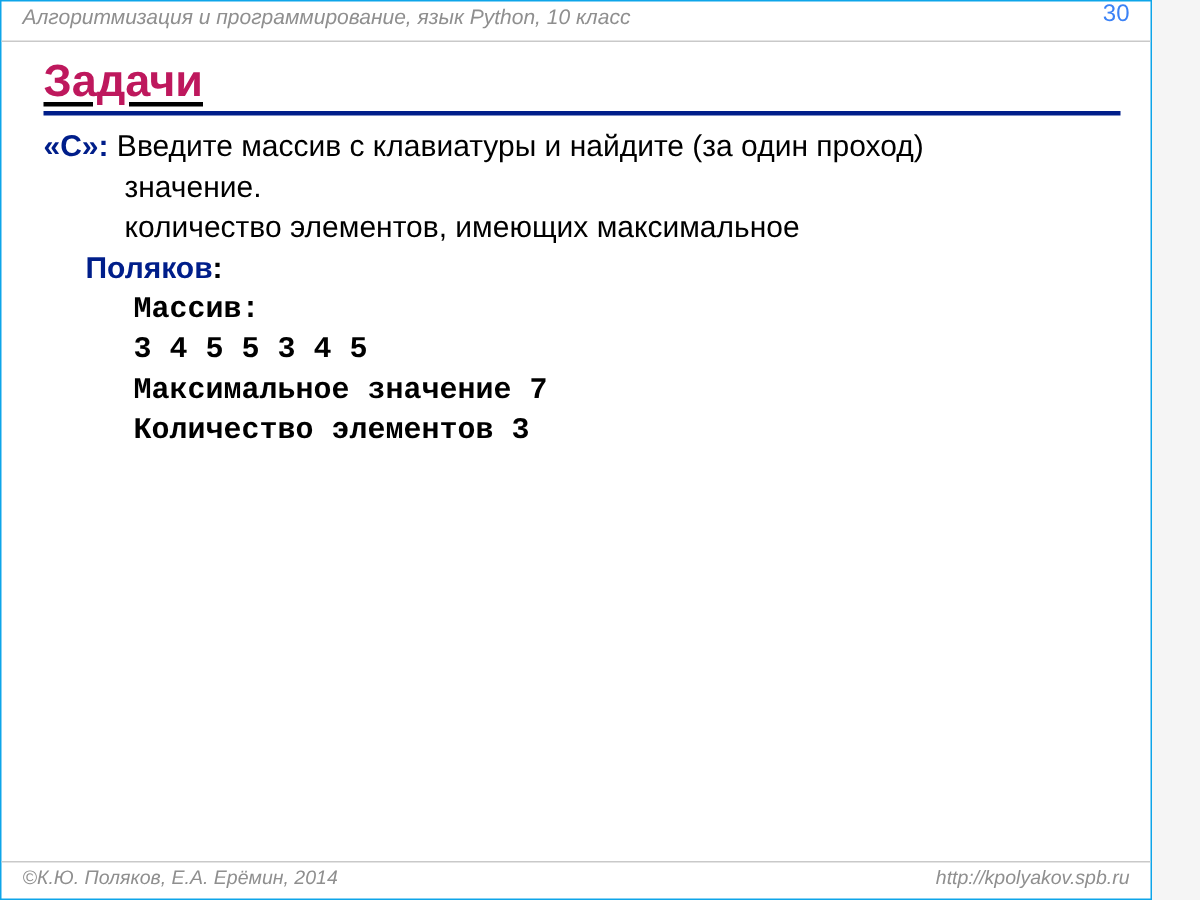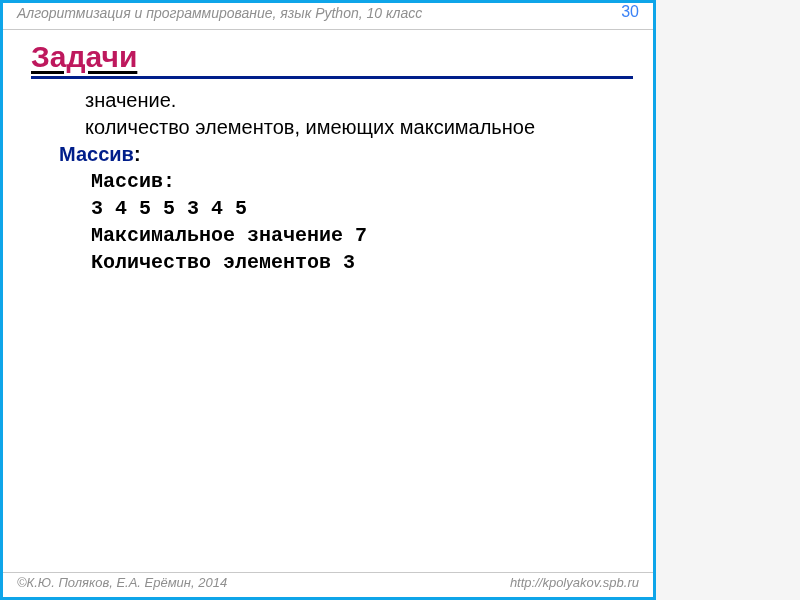--- a/index.html
+++ b/index.html
@@ -6,25 +6,25 @@
     margin: 0;
     padding: 0;
     width: 800px;
     height: 600px;
     background: #f5f5f5;
     font-family: Arial, Helvetica, sans-serif;
     overflow: hidden;
   }
   .slide {
     position: relative;
-    width: 656px;
+    width: 768px;
     height: 600px;
     background: #ffffff;
     box-sizing: border-box;
-    border: 3px solid #0ea5e9;
+    border: 1px solid #0ea5e9;
   }
   .topbar {
     position: relative;
     height: 24px;
     border-bottom: 1px solid #c9c9c9;
     font-style: italic;
     color: #8f8f8f;
     font-size: 14px;
     padding: 2px 14px 0 14px;
   }
@@ -98,25 +98,28 @@
 <div class="slide">
 
   <div class="topbar">
     <span>Алгоритмизация и программирование, язык Python, 10 класс</span>
     <span class="page">30</span>
   </div>
 
   <div class="title">Задачи</div>
 
   <div class="body">
+    <div>
+      <span class="task-label">«C»:</span><span> Введите массив с клавиатуры и найдите (за один проход)</span>
+    </div>
     <div class="task-indent">значение.</div>
     <div class="task-indent">количество элементов, имеющих максимальное</div>
 
     <div>
-      <span class="example-label">Массив</span><span style="font-weight:bold;">:</span>
+      <span class="example-label">Поляков</span><span style="font-weight:bold;">:</span>
     </div>
 
     <div class="mono">Массив:</div>
     <div class="mono">3 4 5 5 3 4 5</div>
     <div class="mono">Максимальное значение 7</div>
     <div class="mono">Количество элементов 3</div>
   </div>
 
   <div class="footer">
     <span>©</span><span>К.Ю. Поляков, Е.А. Ерёмин, 2014</span>

